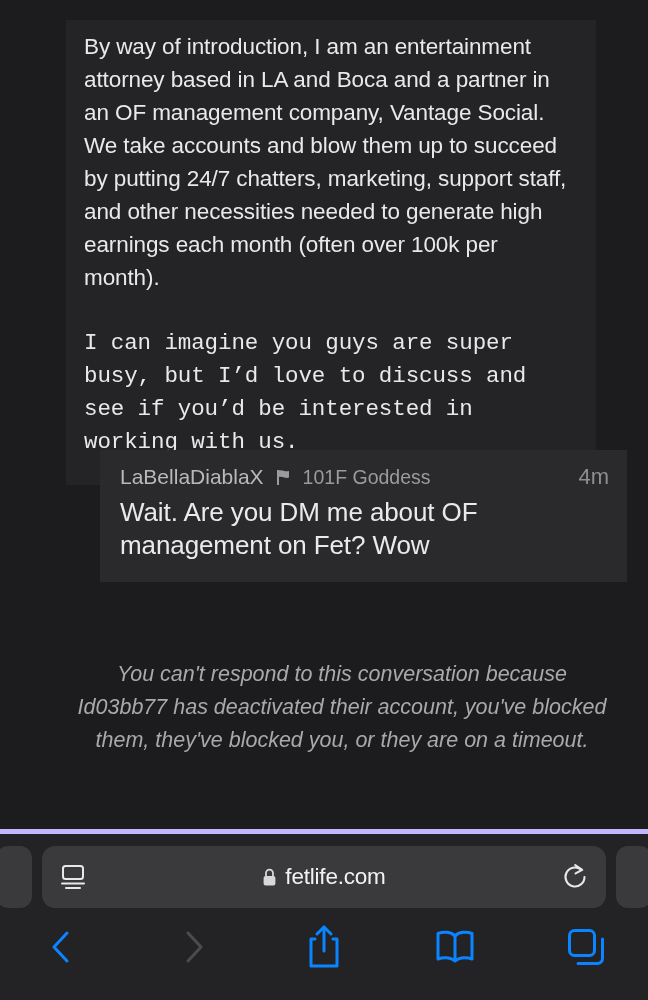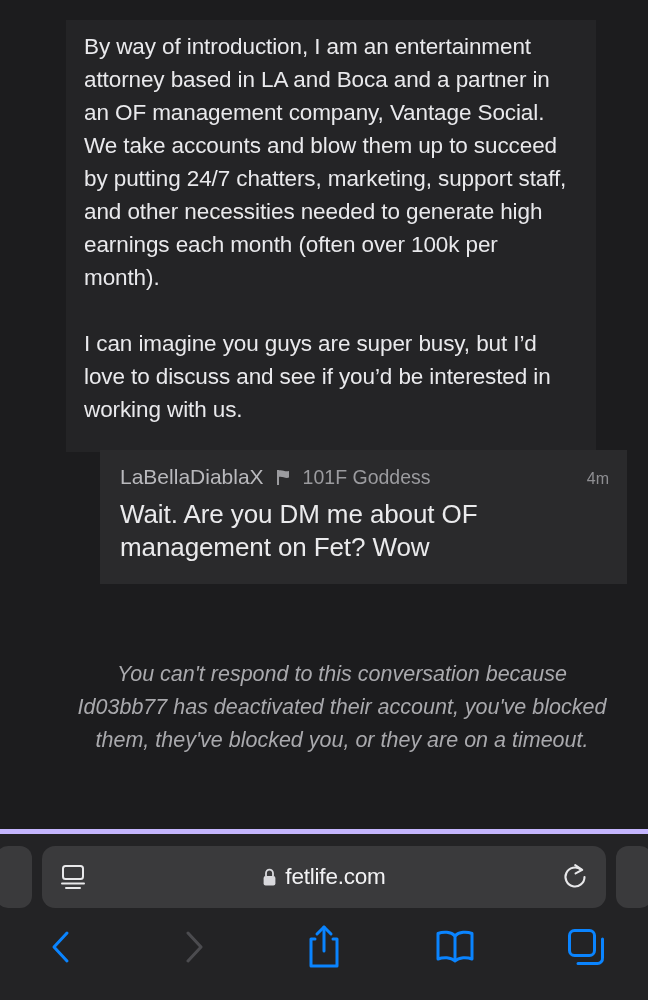--- a/index.html
+++ b/index.html
@@ -44,20 +44,21 @@
   }
   .msg-outgoing p {
     margin: 0;
     font-size: 22.5px;
     line-height: 33px;
     color: #e9e9ec;
     letter-spacing: -0.1px;
   }
   .msg-outgoing p + p {
     margin-top: 33px;
+    font-family: Liberation Mono, monospace;
   }
 
   .msg-incoming {
     position: absolute;
     left: 100px;
     top: 430px;
     width: 527px;
     background: #2a2a2c;
     padding: 14px 18px 20px 20px;
     box-sizing: border-box;
@@ -80,21 +81,21 @@
     position: relative;
     top: 2px;
   }
   .msg-meta {
     color: #9b9b9f;
     font-size: 19.5px;
   }
   .msg-time {
     margin-left: auto;
     color: #8e8e92;
-    font-size: 16px;
+    font-size: 22px;
   }
   .msg-body {
     margin: 6px 0 0 0;
     font-size: 26px;
     line-height: 33px;
     color: #eaeaec;
     letter-spacing: -0.1px;
   }
 
   .notice {

